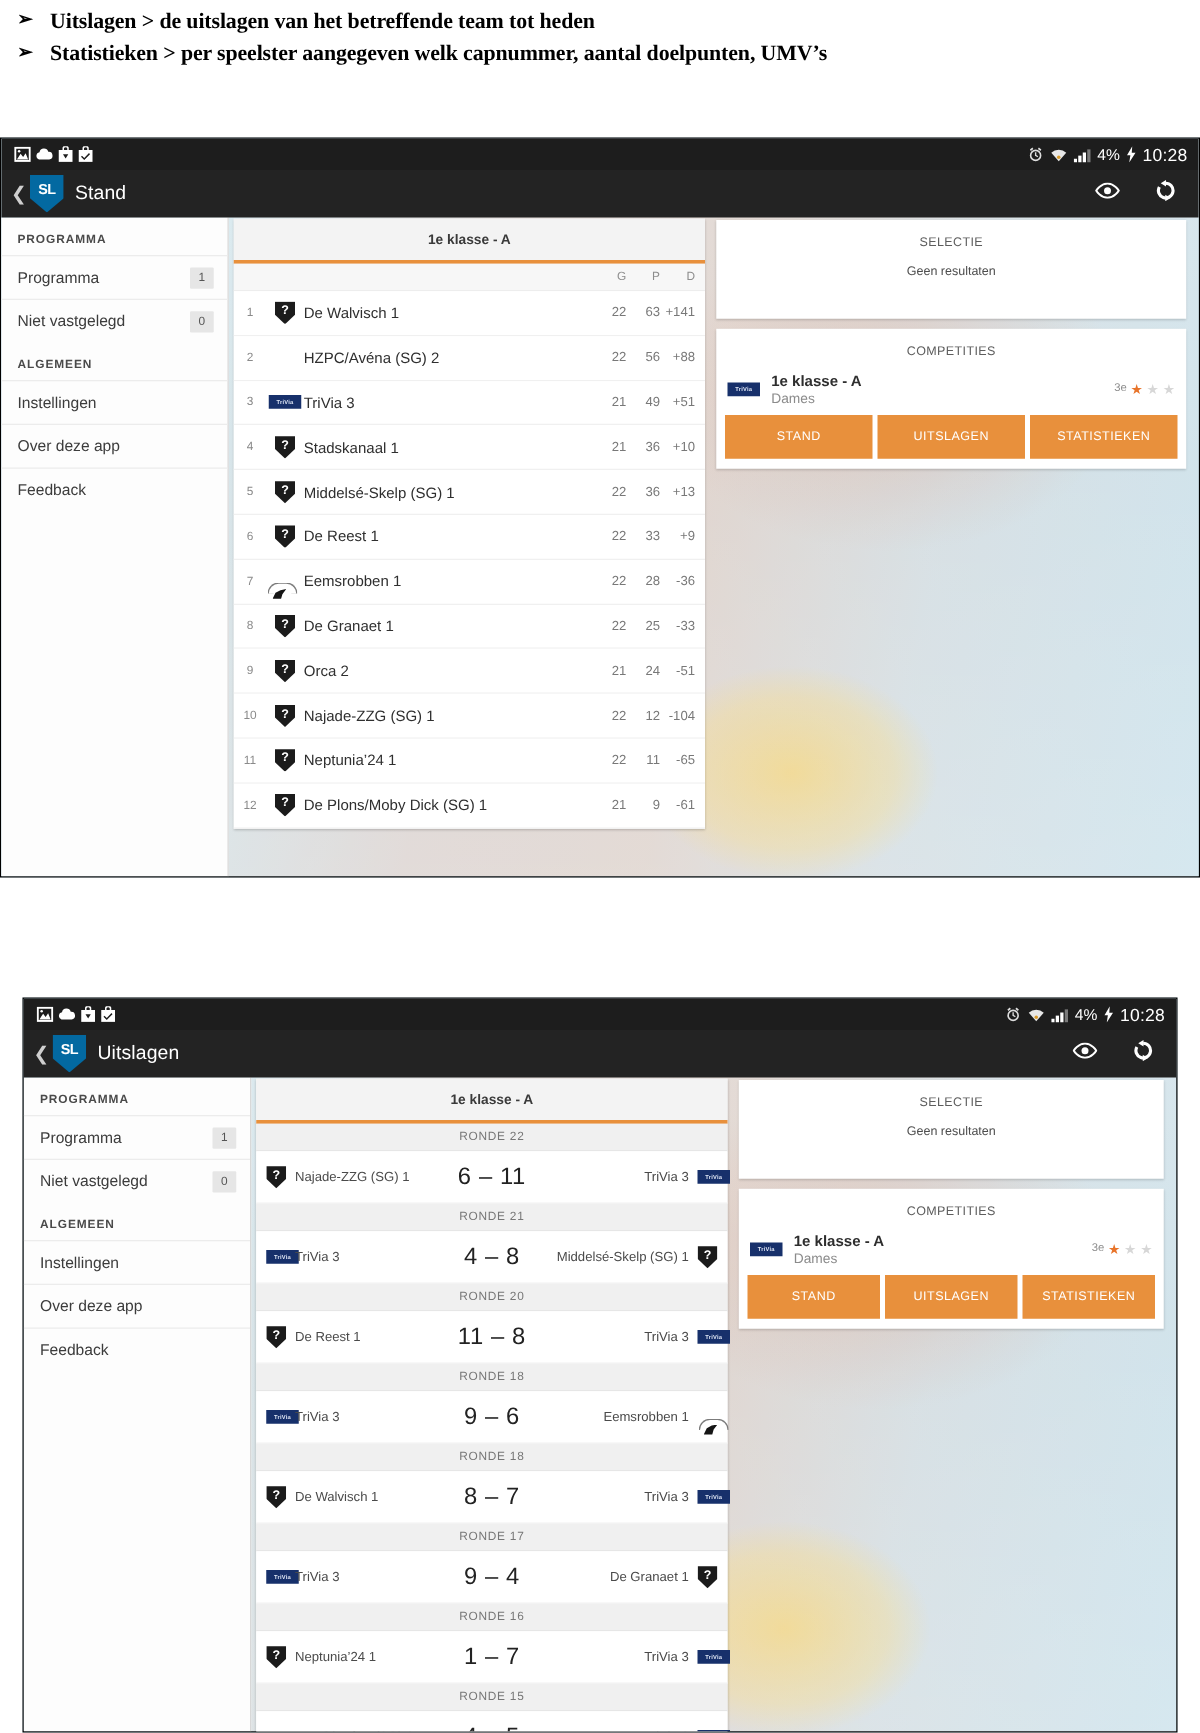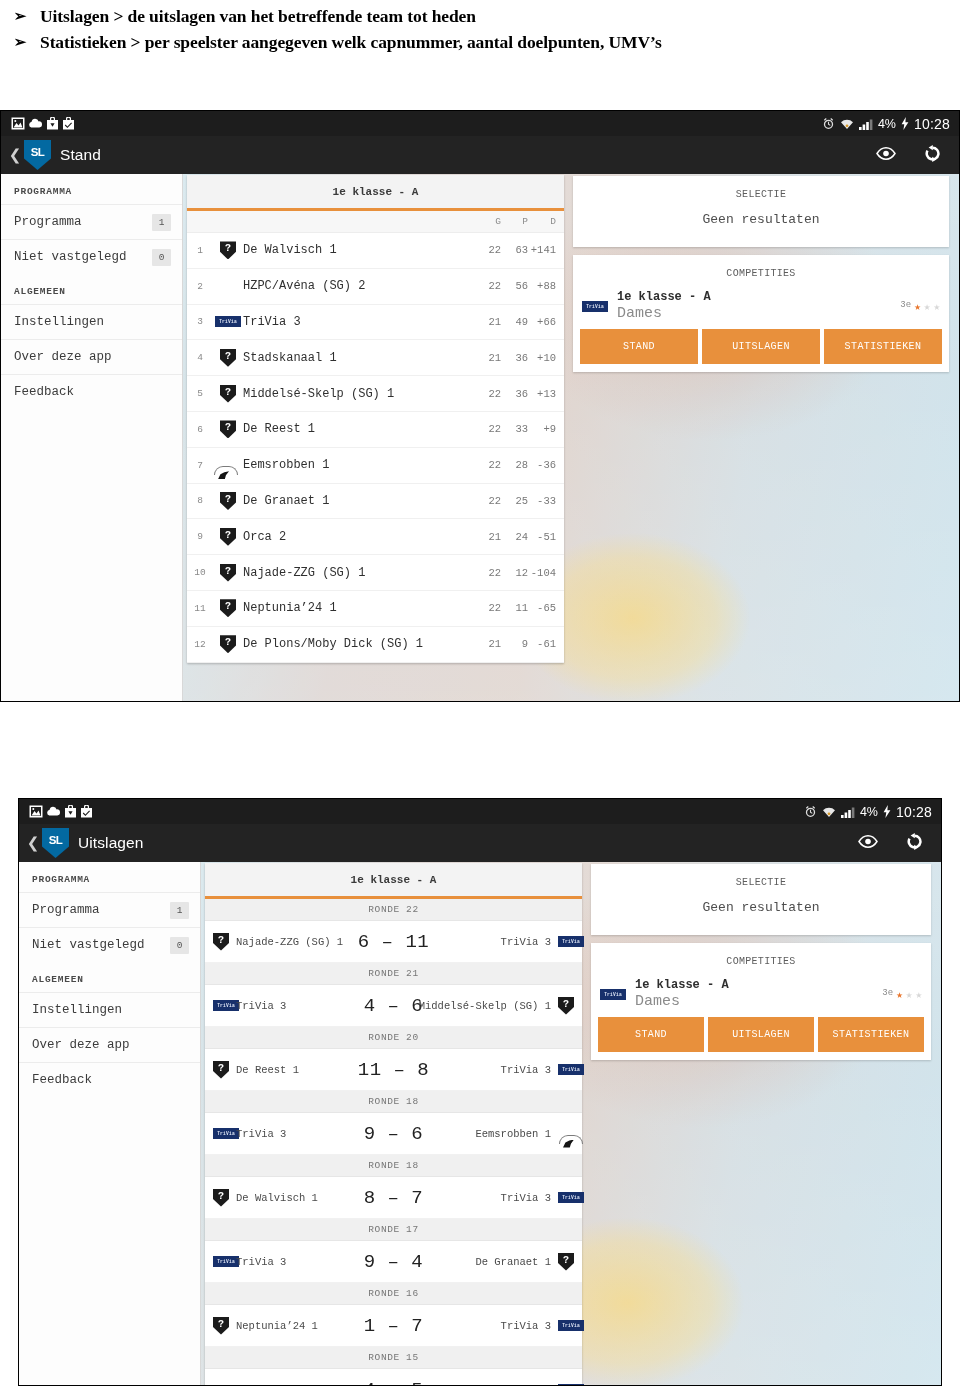--- a/index.html
+++ b/index.html
@@ -100,21 +100,21 @@
     margin: 0 9px 0 2px;
   }
   .sl-logo span {
     font-size: 11.5px; font-weight: 700; color: #fff;
     letter-spacing: -0.5px; margin-bottom: 6px;
   }
   .appbar-title { font-size: 15.5px; flex: 1; letter-spacing: 0.1px; }
   .appbar-actions { display: flex; align-items: center; gap: 28px; padding-right: 4px; }
 
   
-  .body-area { position: relative; display: flex; height: calc(100% - 63px); font-family: Liberation Mono, monospace; }
+  .body-area { position: relative; display: flex; height: calc(100% - 63px); }
 
   
   .sidebar {
     width: 182px; min-width: 182px;
     background: #fdfdfd;
     position: relative; z-index: 3;
     border-right: 1px solid #d8d8d8;
   }
   .side-section {
     font-size: 9.5px; font-weight: 700; color: #4a4a4a;
@@ -248,31 +248,31 @@
   .panel {
     background: #fff;
     box-shadow: 0 1px 2px rgba(0,0,0,0.18);
     margin-bottom: 8px;
   }
   .panel-title {
     text-align: center; font-size: 10px; color: #5d5d5d;
     padding: 13px 0 6px 0; letter-spacing: 0.3px;
   }
   .panel-empty {
-    text-align:center; font-size: 13px; color: #4d4d4d;
-    padding: 6px 0 20px 0;
+    text-align:center; font-size: 10px; color: #4d4d4d;
+    padding: 6px 0 32px 0;
   }
   .comp-row {
     display:flex; align-items:center;
     padding: 5px 9px 7px 9px;
   }
   .comp-badge { margin-right: 9px; }
   .comp-meta { flex: 1; }
   .comp-name { font-size: 12px; font-weight: 700; color: #2e2e2e; }
-  .comp-sub { font-size: 15px; color: #8b8b8b; margin-top: 1px; }
+  .comp-sub { font-size: 11px; color: #8b8b8b; margin-top: 1px; }
   .comp-rank { display:flex; align-items:flex-start; gap: 3px; font-size: 9px; color:#8b8b8b; }
   .star { font-size: 11px; color: #d7d7d7; }
   .star.on { color: #e8742a; }
   .comp-buttons {
     display: flex; gap: 4px;
     padding: 0 7px 8px 7px;
   }
   .comp-btn {
     flex: 1;
     background: #e8903c;
@@ -442,21 +442,21 @@
             <div class="stand-row">
               <span class="st-rank">3</span>
               <span class="st-logo">
                 <span class="badge-trivia">
                   <span>TriVia</span>
                 </span>
               </span>
               <span class="st-name">TriVia 3</span>
               <span class="st-num">21</span>
               <span class="st-num">49</span>
-              <span class="st-num d">+66</span>
+              <span class="st-num d">+51</span>
             </div>
             <div class="stand-row">
               <span class="st-rank">4</span>
               <span class="st-logo">
                 <span class="crest">
                   <span>?</span>
                 </span>
               </span>
               <span class="st-name">Stadskanaal 1</span>
               <span class="st-num">21</span>
@@ -725,21 +725,21 @@
             <div class="ronde-sep">RONDE 21</div>
             <div class="res-row">
               <span class="res-side home">
                 <span class="crest-sm">
                   <span class="badge-trivia">
                     <span>TriVia</span>
                   </span>
                 </span>
                 <span class="res-team">TriVia 3</span>
               </span>
-              <span class="res-score">4 – 6</span>
+              <span class="res-score">4 – 8</span>
               <span class="res-side away">
                 <span class="res-team">Middelsé-Skelp (SG) 1</span>
                 <span class="crest-sm">
                   <span class="crest">
                     <span>?</span>
                   </span>
                 </span>
               </span>
             </div>
             <div class="ronde-sep">RONDE 20</div>

